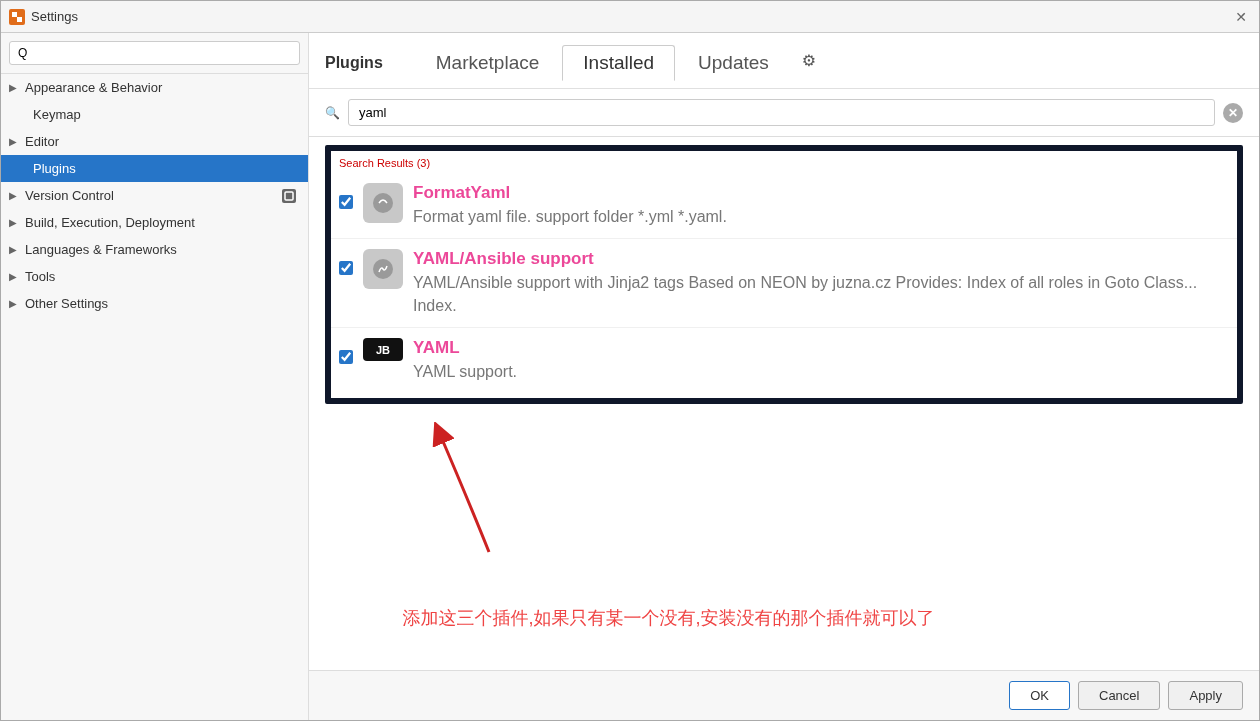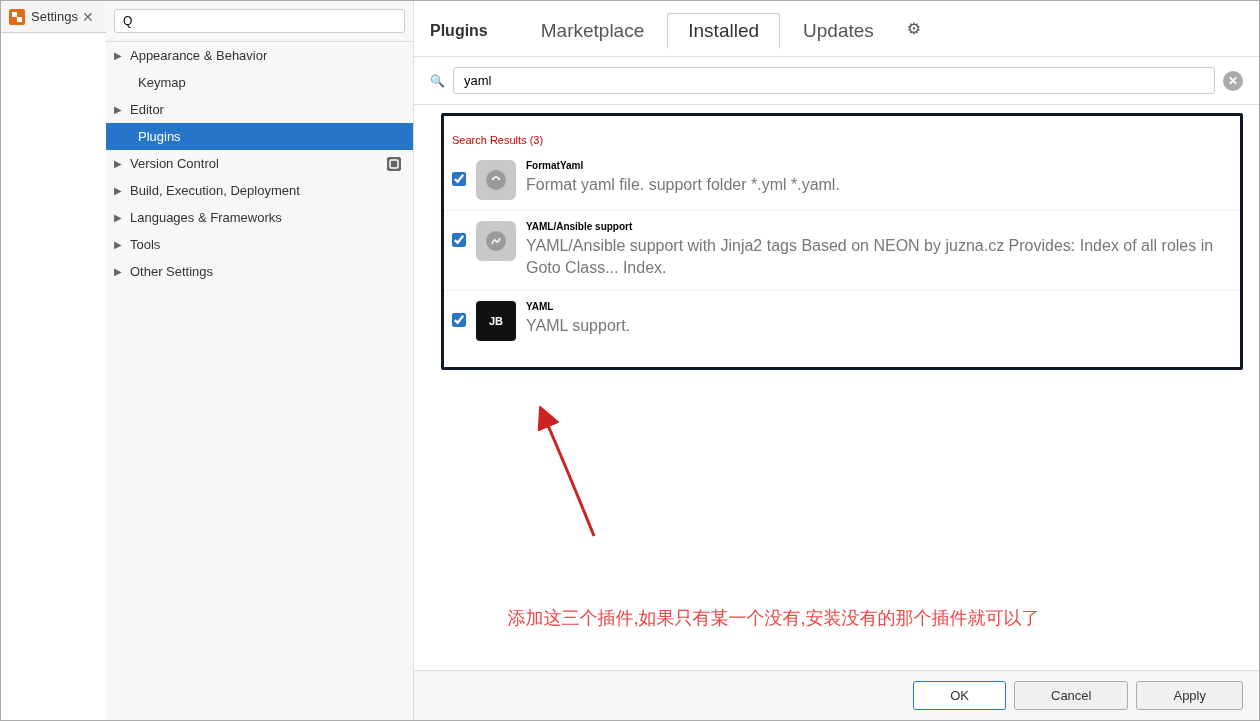--- a/index.html
+++ b/index.html
@@ -13,21 +13,21 @@
       width: 1260px;
       height: 721px;
       overflow: hidden;
     }
     .window {
       width: 1260px;
       height: 721px;
       background: #ffffff;
       border: 1px solid #aaa;
       display: flex;
-      flex-direction: row;
+      flex-direction: column;
       box-shadow: 2px 2px 8px rgba(0,0,0,0.3);
     }
     .title-bar {
       background: #f5f5f5;
       border-bottom: 1px solid #ccc;
       height: 32px;
       display: flex;
       align-items: center;
       padding: 0 8px;
       justify-content: space-between;
@@ -203,24 +203,23 @@
       cursor: pointer;
       font-size: 12px;
       font-weight: bold;
     }
     .results-container {
       flex: 1;
       overflow-y: auto;
       padding: 8px 16px;
     }
     .search-results-border {
-      border: 3px solid #0f172a;
+      border: 6px solid #0f172a;
       border-radius: 2px;
-      padding: 16px 0;
-      margin-left: 11px;
+      padding: 4px 0;
     }
     .search-results-label {
       color: #cc0000;
       font-size: 11px;
       padding: 2px 8px 4px 8px;
     }
     .plugin-item {
       display: flex;
       align-items: flex-start;
       padding: 10px 8px;
@@ -251,22 +250,22 @@
       color: white;
       font-size: 10px;
       font-weight: bold;
     }
     .plugin-icon-gray {
       background: #c8c8c8;
     }
     .plugin-info { flex: 1; }
     .plugin-name {
       font-weight: bold;
-      font-size: 10px;
-      color: #000000;
+      font-size: 17px;
+      color: #ec4899;
       margin-bottom: 3px;
     }
     .plugin-desc {
       font-size: 16px;
       color: #777;
       line-height: 1.4;
     }
     .annotation-text {
       color: #e05050;
       font-size: 20px;
@@ -283,21 +282,21 @@
     }
     .footer {
       border-top: 1px solid #ddd;
       padding: 10px 16px;
       display: flex;
       justify-content: flex-end;
       gap: 8px;
       background: #f7f7f7;
     }
     .btn {
-      padding: 6px 36px;
+      padding: 6px 20px;
       border: 1px solid #aaa;
       border-radius: 3px;
       cursor: pointer;
       font-size: 13px;
       background: #f0f0f0;
       color: #333;
     }
     .btn-primary {
       background: #ffffff;
       border-color: #2675c8;
@@ -426,21 +425,21 @@
                   </svg>
               </div>
               <div class="plugin-info">
                 <div class="plugin-name">YAML/Ansible support</div>
                 <div class="plugin-desc">YAML/Ansible support with Jinja2 tags Based on NEON by juzna.cz Provides: Index of all roles in Goto Class... Index.</div>
               </div>
             </div>
 
             <div class="plugin-item">
               <input type="checkbox" class="plugin-checkbox" checked="" style="">
-              <div class="plugin-icon plugin-icon-jb" style="background:#111; color:white; font-size:11px; font-weight:bold; display:flex; align-items:center; justify-content:center; border-radius:4px; width:40px; height:40px;">JB</div>
+              <div class="plugin-icon plugin-icon-jb" style="background:#111; color:white; font-size:11px; font-weight:bold; display:flex; align-items:center; justify-content:center; border-radius:4px; width:40px; height:23px;">JB</div>
               <div class="plugin-info">
                 <div class="plugin-name">YAML</div>
                 <div class="plugin-desc">YAML support.</div>
               </div>
             </div>
           </div>
         </div>
 
         <div style="flex:1; position:relative;">
           <svg class="arrow-svg" width="120" height="150" viewBox="0 0 120 150" style="position:absolute; left:100px; top:10px;">

